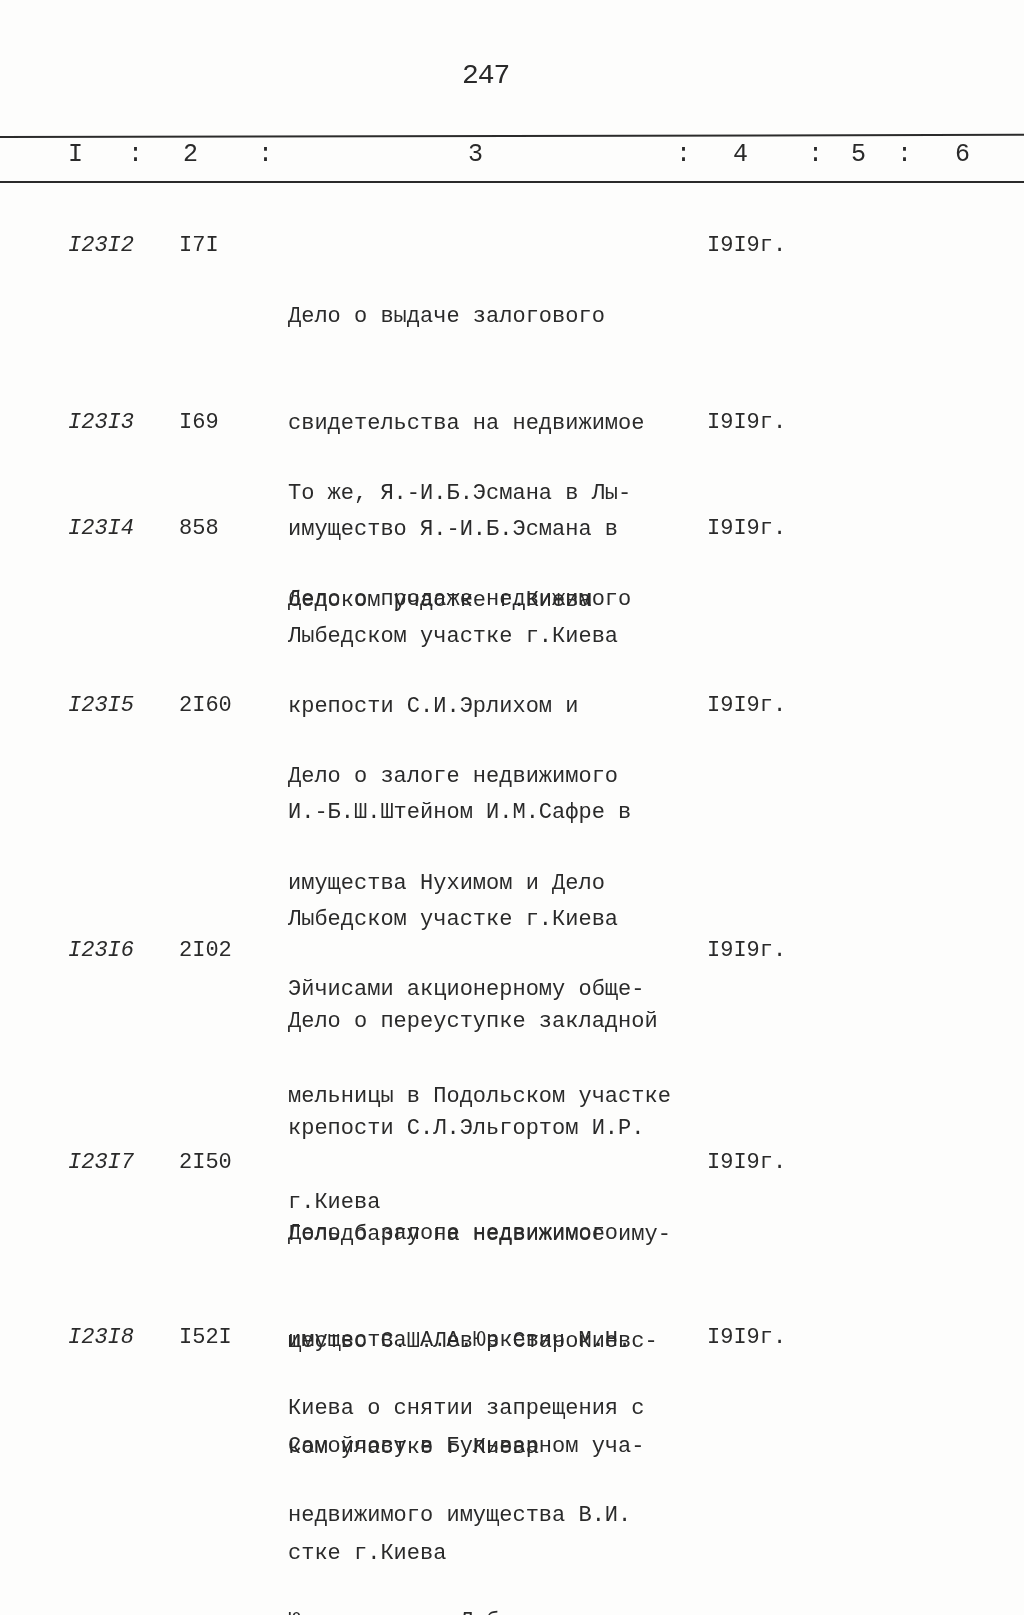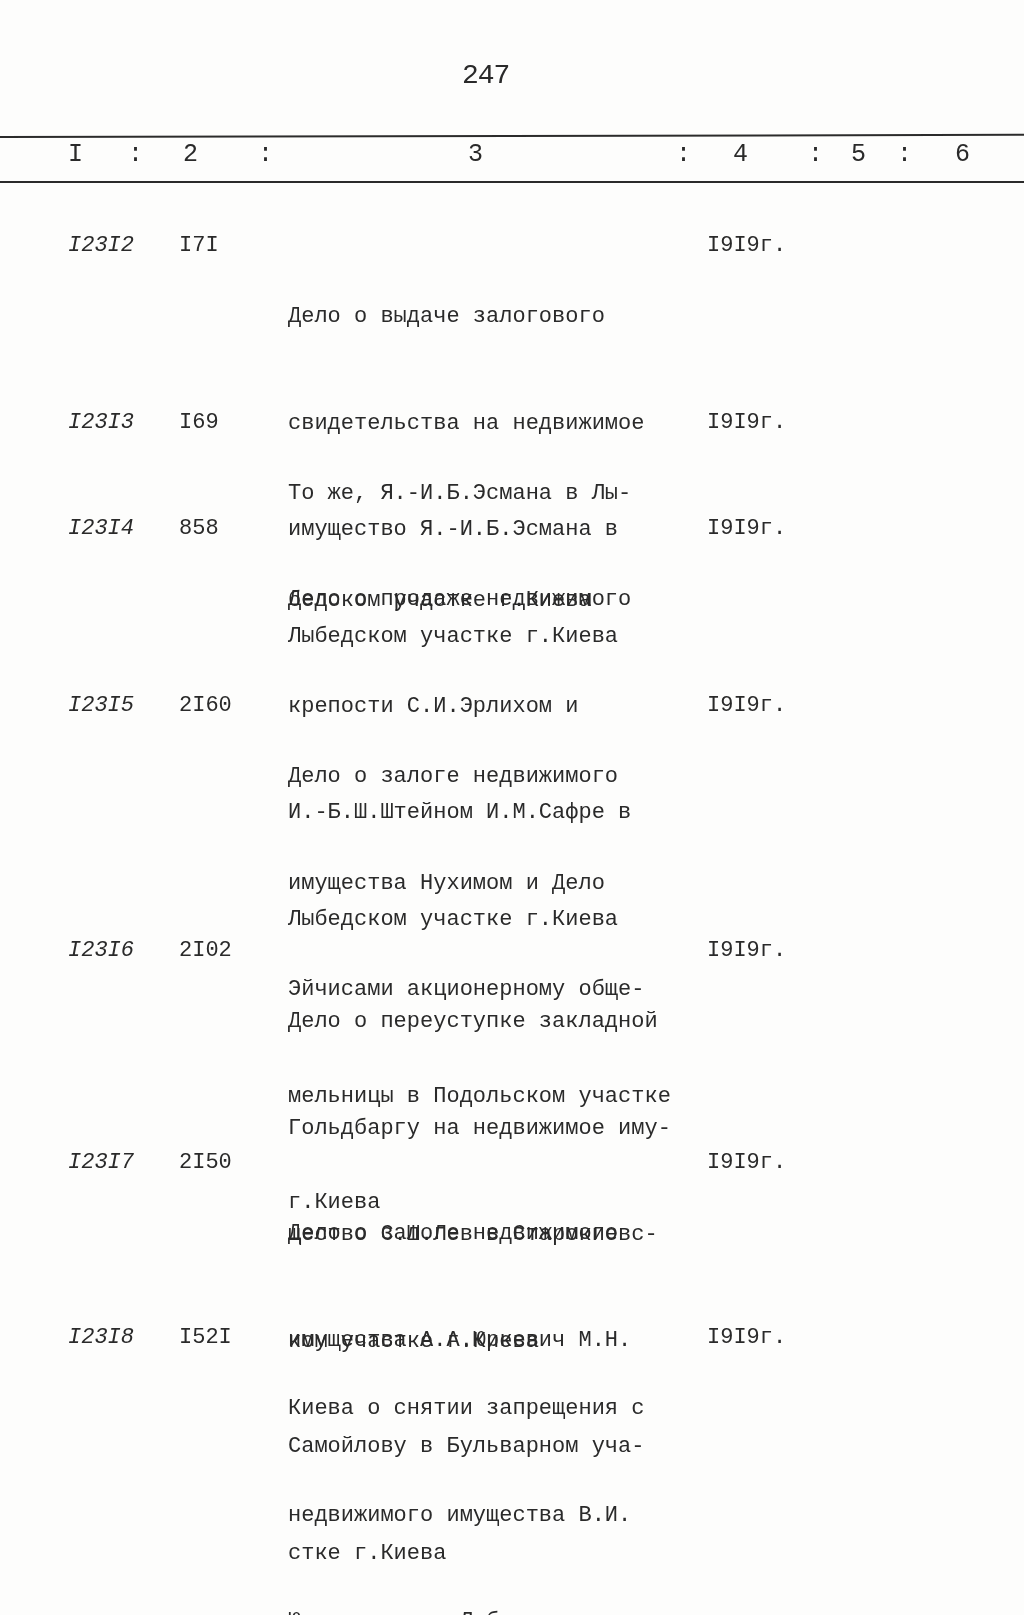--- a/index.html
+++ b/index.html
@@ -86,20 +86,21 @@
     <span class="line">г.Киева</span>
   </span>
   <span class="c4">I9I9г.</span>
 </div>
 
 <div class="row" style="top:933px;">
   <span class="c1">I23I6</span>
   <span class="c2">2I02</span>
   <span class="c3">
     <span class="line">Дело о переуступке закладной</span>
+    <span class="line">крепости С.Л.Эльгортом И.Р.</span>
     <span class="line">Гольдбаргу на недвижимое иму-</span>
     <span class="line">щество С.Ш.Лев в Старокиевс-</span>
     <span class="line">ком участке г.Киева</span>
   </span>
   <span class="c4">I9I9г.</span>
 </div>
 
 <div class="row" style="top:1145px;">
   <span class="c1">I23I7</span>
   <span class="c2">2I50</span>

